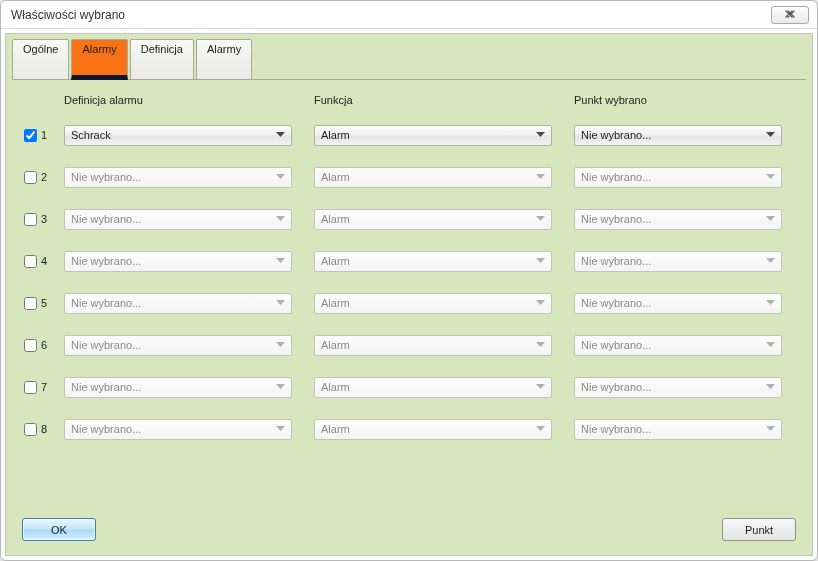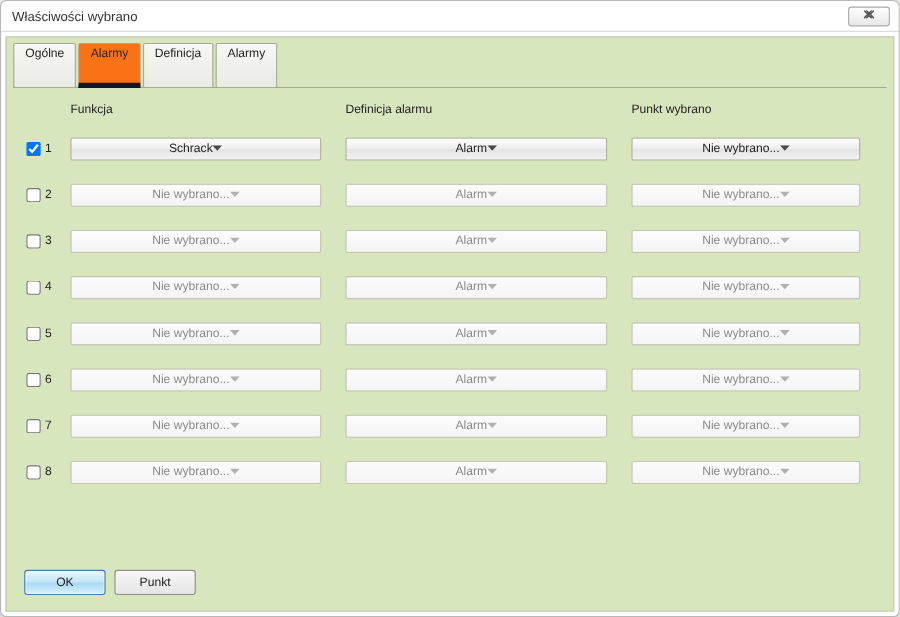--- a/index.html
+++ b/index.html
@@ -121,37 +121,37 @@
     font-size: 11px;
     color: #222;
   }
   .combo {
     height: 21px;
     border: 1px solid #b1b1a0;
     border-radius: 2px;
     background: linear-gradient(#fdfdfd,#eeeeee 48%,#e4e4e4 52%,#f2f2f2);
     display: flex;
     align-items: center;
-    justify-content: center;
+    justify-content: space-between;
     padding: 0 6px;
     margin-right: 22px;
     color: #222;
     cursor: pointer;
   }
   .combo.disabled {
     background: linear-gradient(#fcfcfc,#f4f4f4);
     color: #8a8a8a;
     cursor: default;
     border-color: #c4c4b6;
   }
   .combo .arrow svg { display:block; }
   .combo.disabled .arrow svg path { fill:#b0b0b0; }
   .footer {
     display: flex;
-    justify-content: flex-start;
+    justify-content: space-between;
     gap: 8px;
     padding: 10px 16px 14px 16px;
   }
   .btn {
     min-width: 74px;
     height: 23px;
     border: 1px solid #8f8f8f;
     border-radius: 3px;
     background: linear-gradient(#f7f7f7,#e5e5e5);
     display: flex;
@@ -191,22 +191,22 @@
         <div class="tab">Ogólne</div>
         <div class="tab active">Alarmy</div>
         <div class="tab">Definicja</div>
         <div class="tab">Alarmy</div>
       </div>
     <div class="tab-underline"></div>
 
     <div class="grid">
       <div class="headers">
         <div class="spacer"></div>
+        <div class="h">Definicja alarmu</div>
         <div class="h">Funkcja</div>
-        <div class="h">Definicja alarmu</div>
         <div class="h">Punkt wybrano</div>
       </div>
       <div id="rows">
           <div class="row">
             <div class="rowcheck">
               <input type="checkbox" checked="" style="">
               <span class="rownum">1</span>
             </div>
             <div class="cell-def">
               <div class="combo">

